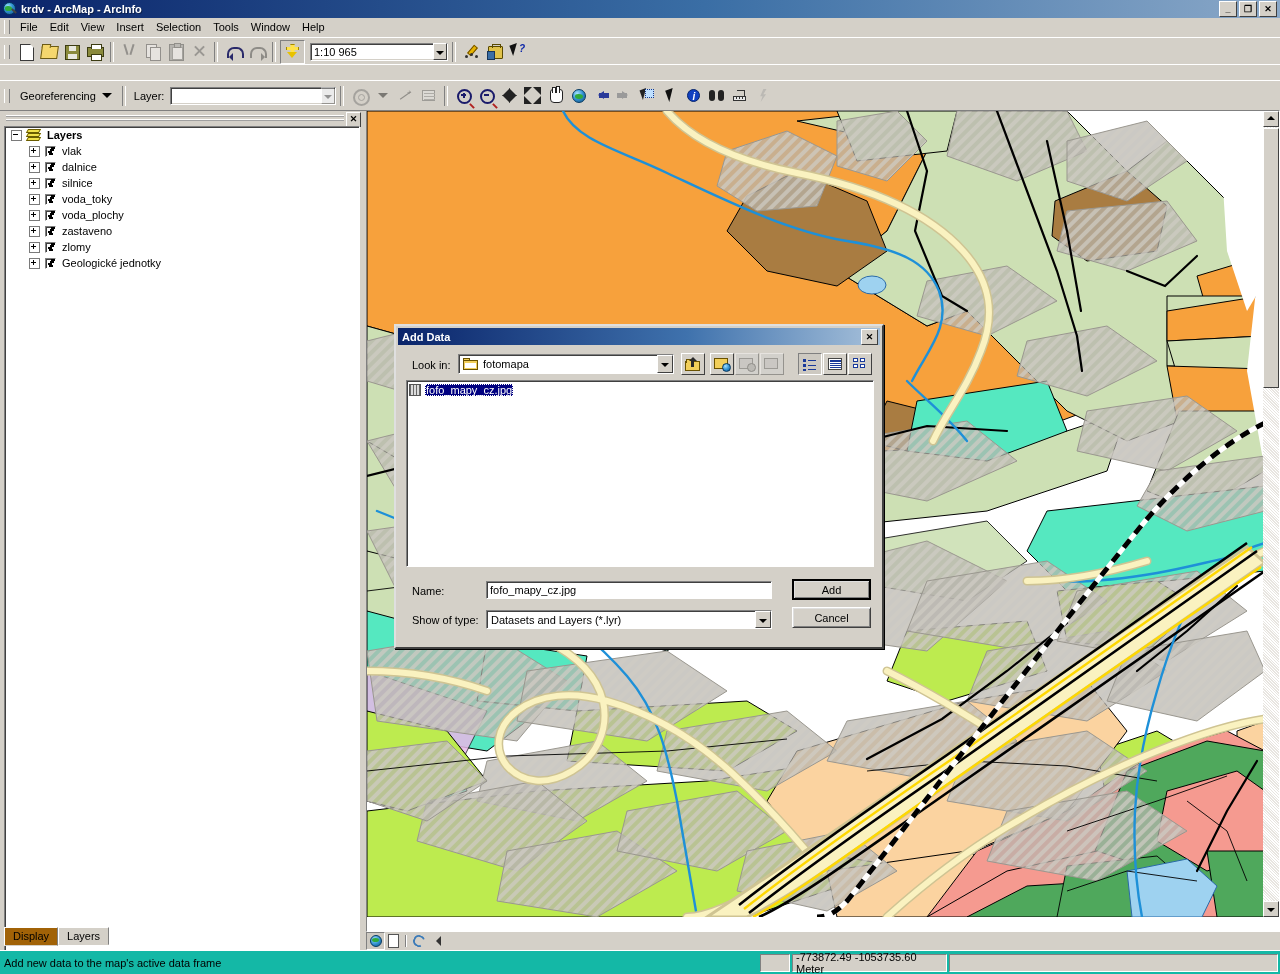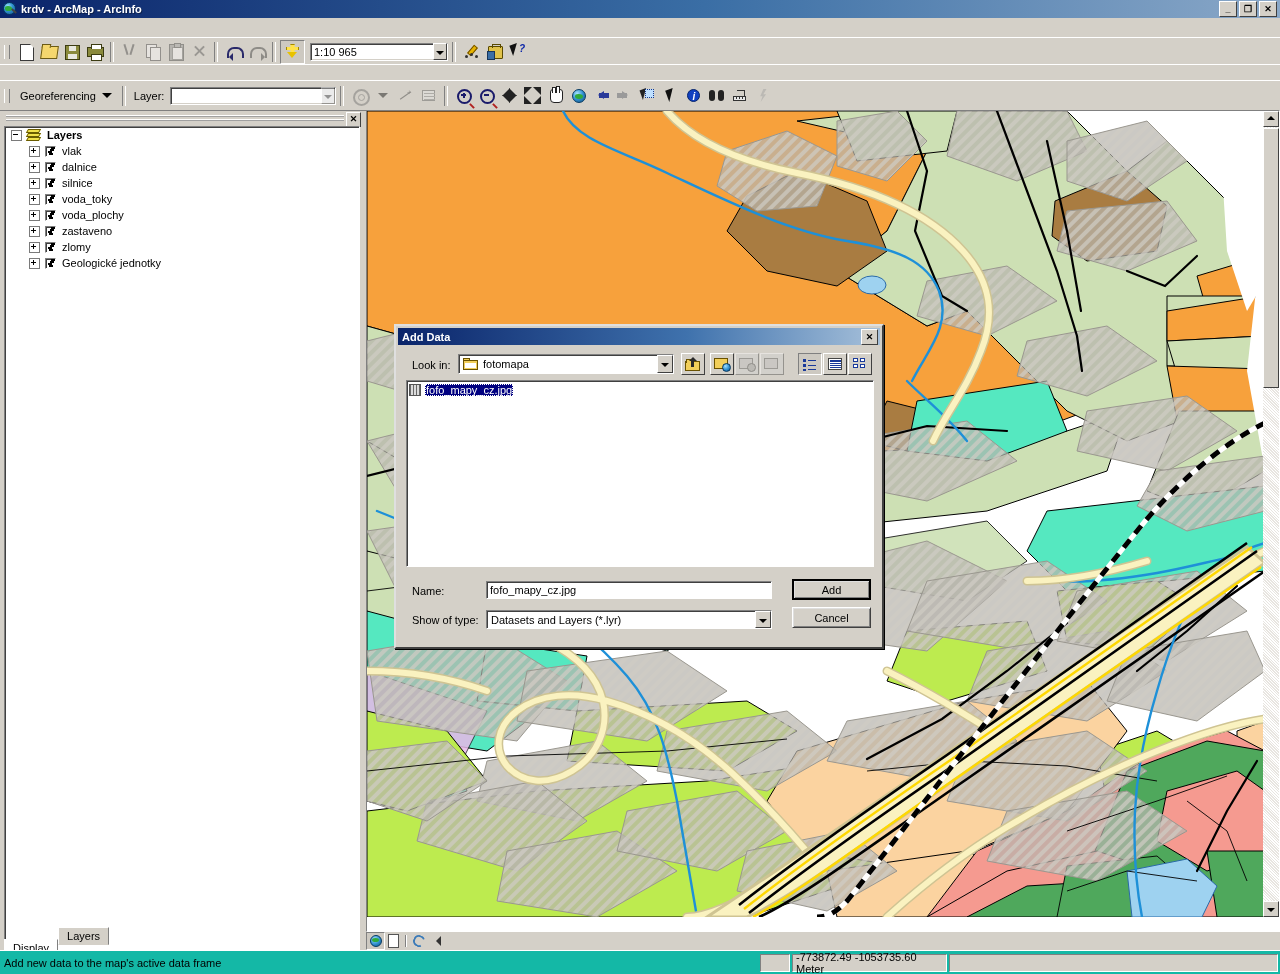--- a/index.html
+++ b/index.html
@@ -202,21 +202,21 @@
   .layersicon i{position:absolute;left:0;width:13px;height:4px;background:#f2e14a;border:1px solid #6a5c00;box-sizing:border-box;transform:skewX(-30deg);}
   .layersicon i:nth-child(1){top:0;} .layersicon i:nth-child(2){top:4px;} .layersicon i:nth-child(3){top:8px;}
   .toclabel{font-size:11px;}
   .toclabel.root{font-weight:bold;}
 
   #toc-tabs{position:absolute;left:2px;top:815px;width:356px;height:20px;display:flex;align-items:flex-start;}
   .tab{
     height:18px;padding:2px 8px 0 8px;font-size:11px;background:#d4d0c8;
     border:1px solid;border-color:#fff #808080 #d4d0c8 #fff;cursor:default;box-sizing:border-box;
   }
-  .tab.active{background:#ffffff;border-bottom-color:#d4d0c8;position:relative;top:12px;height:19px;}
+  .tab.active{background:#a16207;border-bottom-color:#d4d0c8;position:relative;top:0;height:19px;}
   .tab.inactive{margin-top:0;height:18px;background:#d4d0c8;}
 
   
   #mapwrap{
     position:absolute;left:366px;top:110px;width:914px;height:822px;
     border:1px solid;border-color:#808080 #fff #fff #808080;box-sizing:border-box;background:#fff;
   }
   #mapcanvas{position:absolute;left:0;top:0;width:898px;height:806px;overflow:hidden;background:#fff;}
   #mapcanvas svg{display:block;}
 
@@ -337,20 +337,31 @@
         <div class="globe-stick"></div>
     </div>
     <div class="tb-title">krdv - ArcMap - ArcInfo</div>
     <div class="tb-btns">
       <div class="tb-btn">_</div>
       <div class="tb-btn">❐</div>
       <div class="tb-btn">✕</div>
     </div>
   </div>
 
+  <div class="menubar">
+    <div class="grip"></div>
+    <div class="menuitem">File</div>
+    <div class="menuitem">Edit</div>
+    <div class="menuitem">View</div>
+    <div class="menuitem">Insert</div>
+    <div class="menuitem">Selection</div>
+    <div class="menuitem">Tools</div>
+    <div class="menuitem">Window</div>
+    <div class="menuitem">Help</div>
+  </div>
 
   <div class="toolbar" id="toolbar-standard">
     <div class="grip"></div>
 
     <div class="tbtn">
         <span class="ic">
           <i class="paper"></i>
         </span>
       </div>
     <div class="tbtn">

